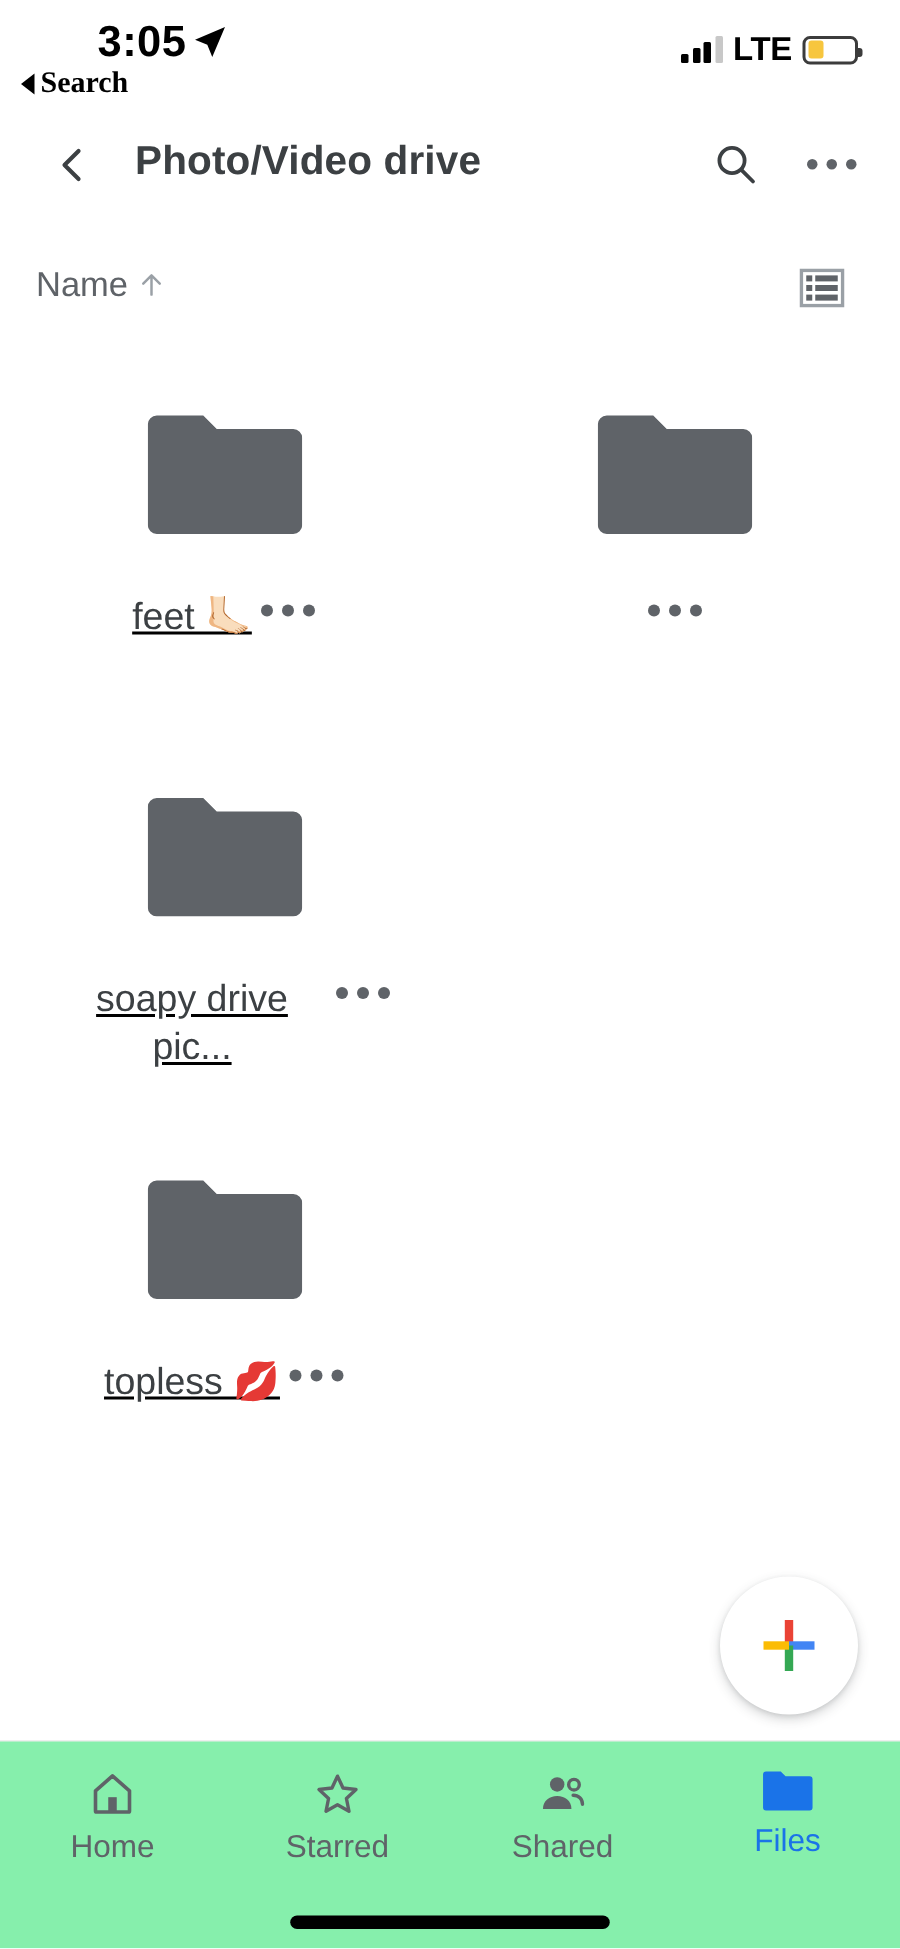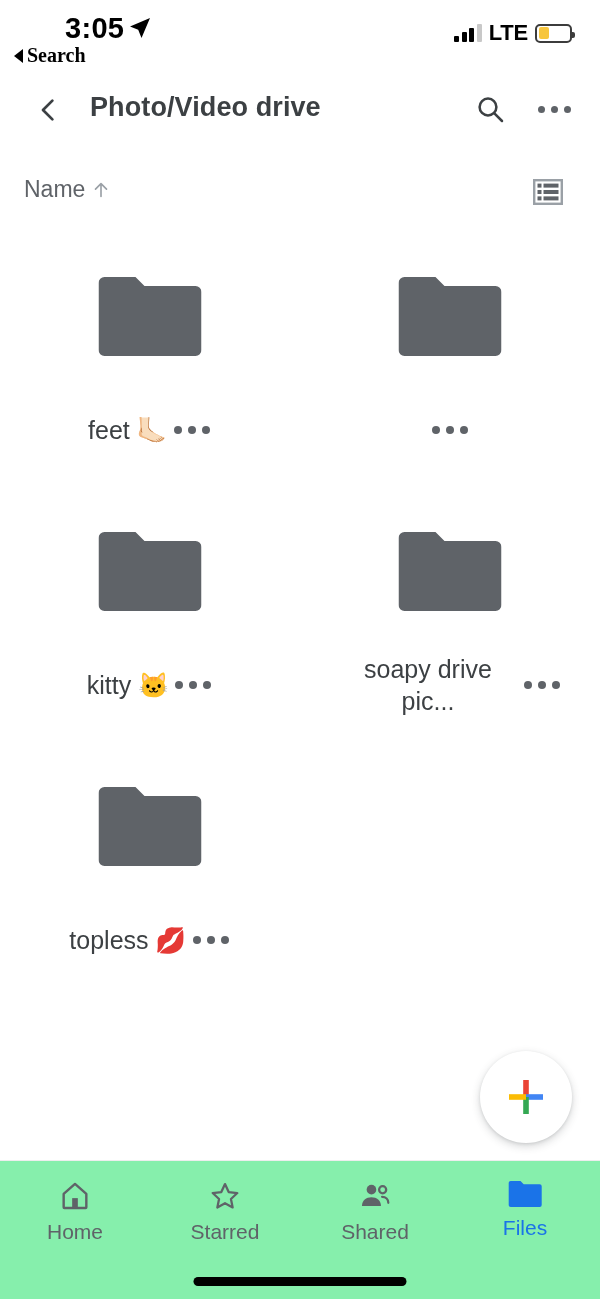--- a/index.html
+++ b/index.html
@@ -210,25 +210,26 @@
     width: 103px;
     height: 83px;
   }
   .item-bar {
     position: absolute;
     top: 155px;
     left: 0;
     width: 300px;
     height: 70px;
     display: flex;
-    align-items: center;
+    align-items: flex-start;
     justify-content: center;
     gap: 4px;
     padding: 0 16px;
     box-sizing: border-box;
+    text-decoration: underline;
   }
   .item-name {
     font-size: 25px;
     color: #3c4043;
     line-height: 1.28;
     text-align: center;
     max-width: 180px;
   }
   .item-more {
     flex: 0 0 auto;
@@ -417,33 +418,20 @@
         </div>
       </div>
     </div>
 
     <div class="grid-row">
       <div class="cell">
         <svg class="folder-icon" viewBox="0 0 103 83">
           <path d="M6 4h31l9 9h51a6 6 0 016 6v58a6 6 0 01-6 6H6a6 6 0 01-6-6V10a6 6 0 016-6z" fill="#5f6368"></path>
         </svg>
         <div class="item-bar">
-          <div class="item-name">kitty 🐱</div>
-          <div class="item-more">
-            <span></span>
-              <span></span>
-              <span></span>
-          </div>
-        </div>
-      </div>
-      <div class="cell">
-        <svg class="folder-icon" viewBox="0 0 103 83">
-          <path d="M6 4h31l9 9h51a6 6 0 016 6v58a6 6 0 01-6 6H6a6 6 0 01-6-6V10a6 6 0 016-6z" fill="#5f6368"></path>
-        </svg>
-        <div class="item-bar">
           <div class="item-name">soapy drive pic...</div>
           <div class="item-more">
             <span></span>
               <span></span>
               <span></span>
           </div>
         </div>
       </div>
     </div>
 

